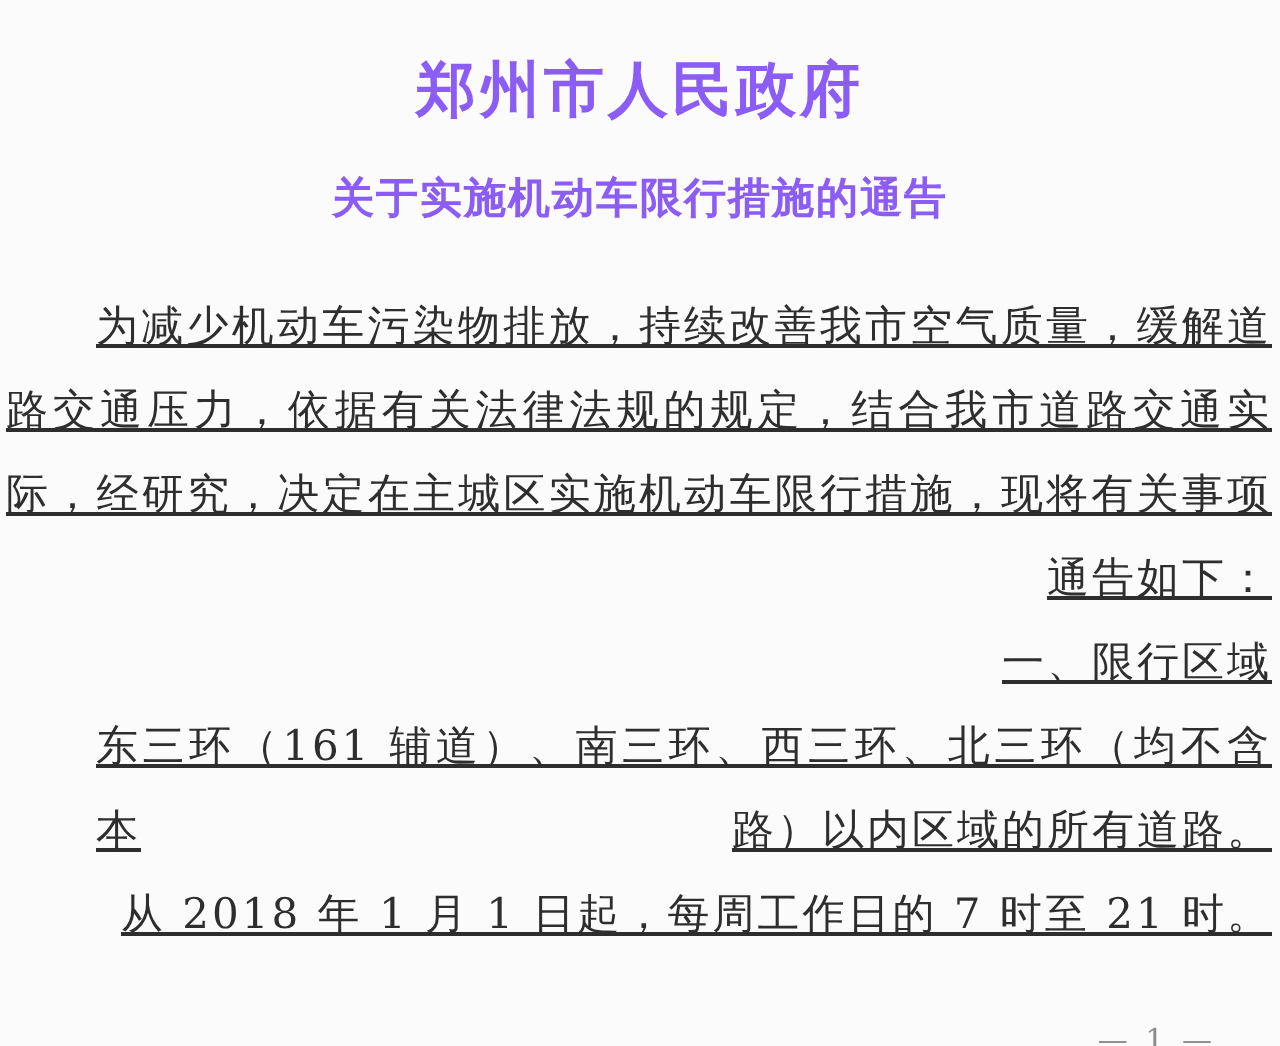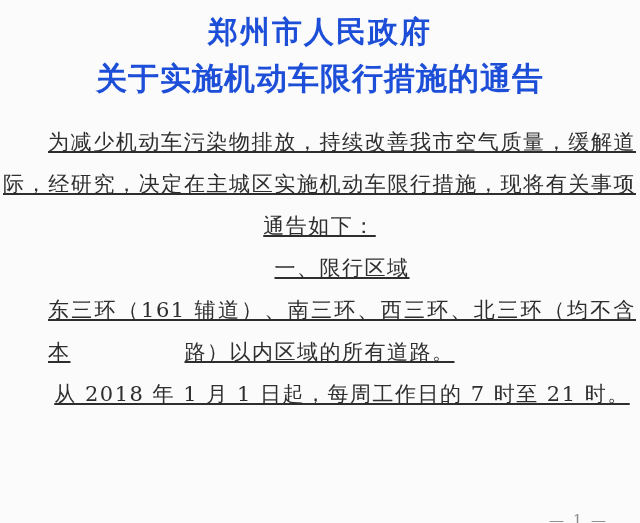--- a/index.html
+++ b/index.html
@@ -6,49 +6,49 @@
   .page {
     position: relative;
     width: 640px;
     height: 523px;
     background: #fbfbfb;
     overflow: hidden;
     font-family: "DejaVu Serif", "Liberation Serif", serif;
     color: #2e2e2e;
   }
   .title {
-    margin: 1px;
+    margin: 15px;
     text-align: center;
     font-weight: bold;
-    color: #1d4ed8;
+    color: #8b5cf6;
   }
   .title-line1 {
     padding-top: 12px;
     font-size: 30px;
     line-height: 38px;
     letter-spacing: 2px;
   }
   .title-line2 {
     margin-top: 8px;
-    font-size: 31px;
+    font-size: 21px;
     line-height: 38px;
     letter-spacing: 1px;
   }
   .doc-body {
     margin-top: 24px;
     padding-left: 3px;
     padding-right: 4px;
     font-size: 21px;
     text-decoration: underline;
   }
   .line {
     height: 42px;
     line-height: 42px;
     letter-spacing: 1.5px;
-    text-align: center;
+    text-align: right;
   }
   .line.justify {
     text-align: justify;
     text-align-last: justify;
   }
   .line.indent {
     padding-left: 45px;
   }
   .page-number {
     position: absolute;
@@ -66,20 +66,21 @@
 <body>
 
 <div class="page">
 
   <h1 class="title title-line1">郑州市人民政府</h1>
 
   <h1 class="title title-line2">关于实施机动车限行措施的通告</h1>
 
   <div class="doc-body">
     <div class="line indent justify">为减少机动车污染物排放，持续改善我市空气质量，缓解道</div>
+    <div class="line justify">路交通压力，依据有关法律法规的规定，结合我市道路交通实</div>
     <div class="line justify">际，经研究，决定在主城区实施机动车限行措施，现将有关事项</div>
     <div class="line">通告如下：</div>
     <div class="line indent">一、限行区域</div>
     <div class="line indent justify">东三环（161 辅道）、南三环、西三环、北三环（均不含本</div>
     <div class="line">路）以内区域的所有道路。</div>
     <div class="line indent">从 2018 年 1 月 1 日起，每周工作日的 7 时至 21 时。</div>
   </div>
 
   <div class="page-number">— 1 —</div>
 

